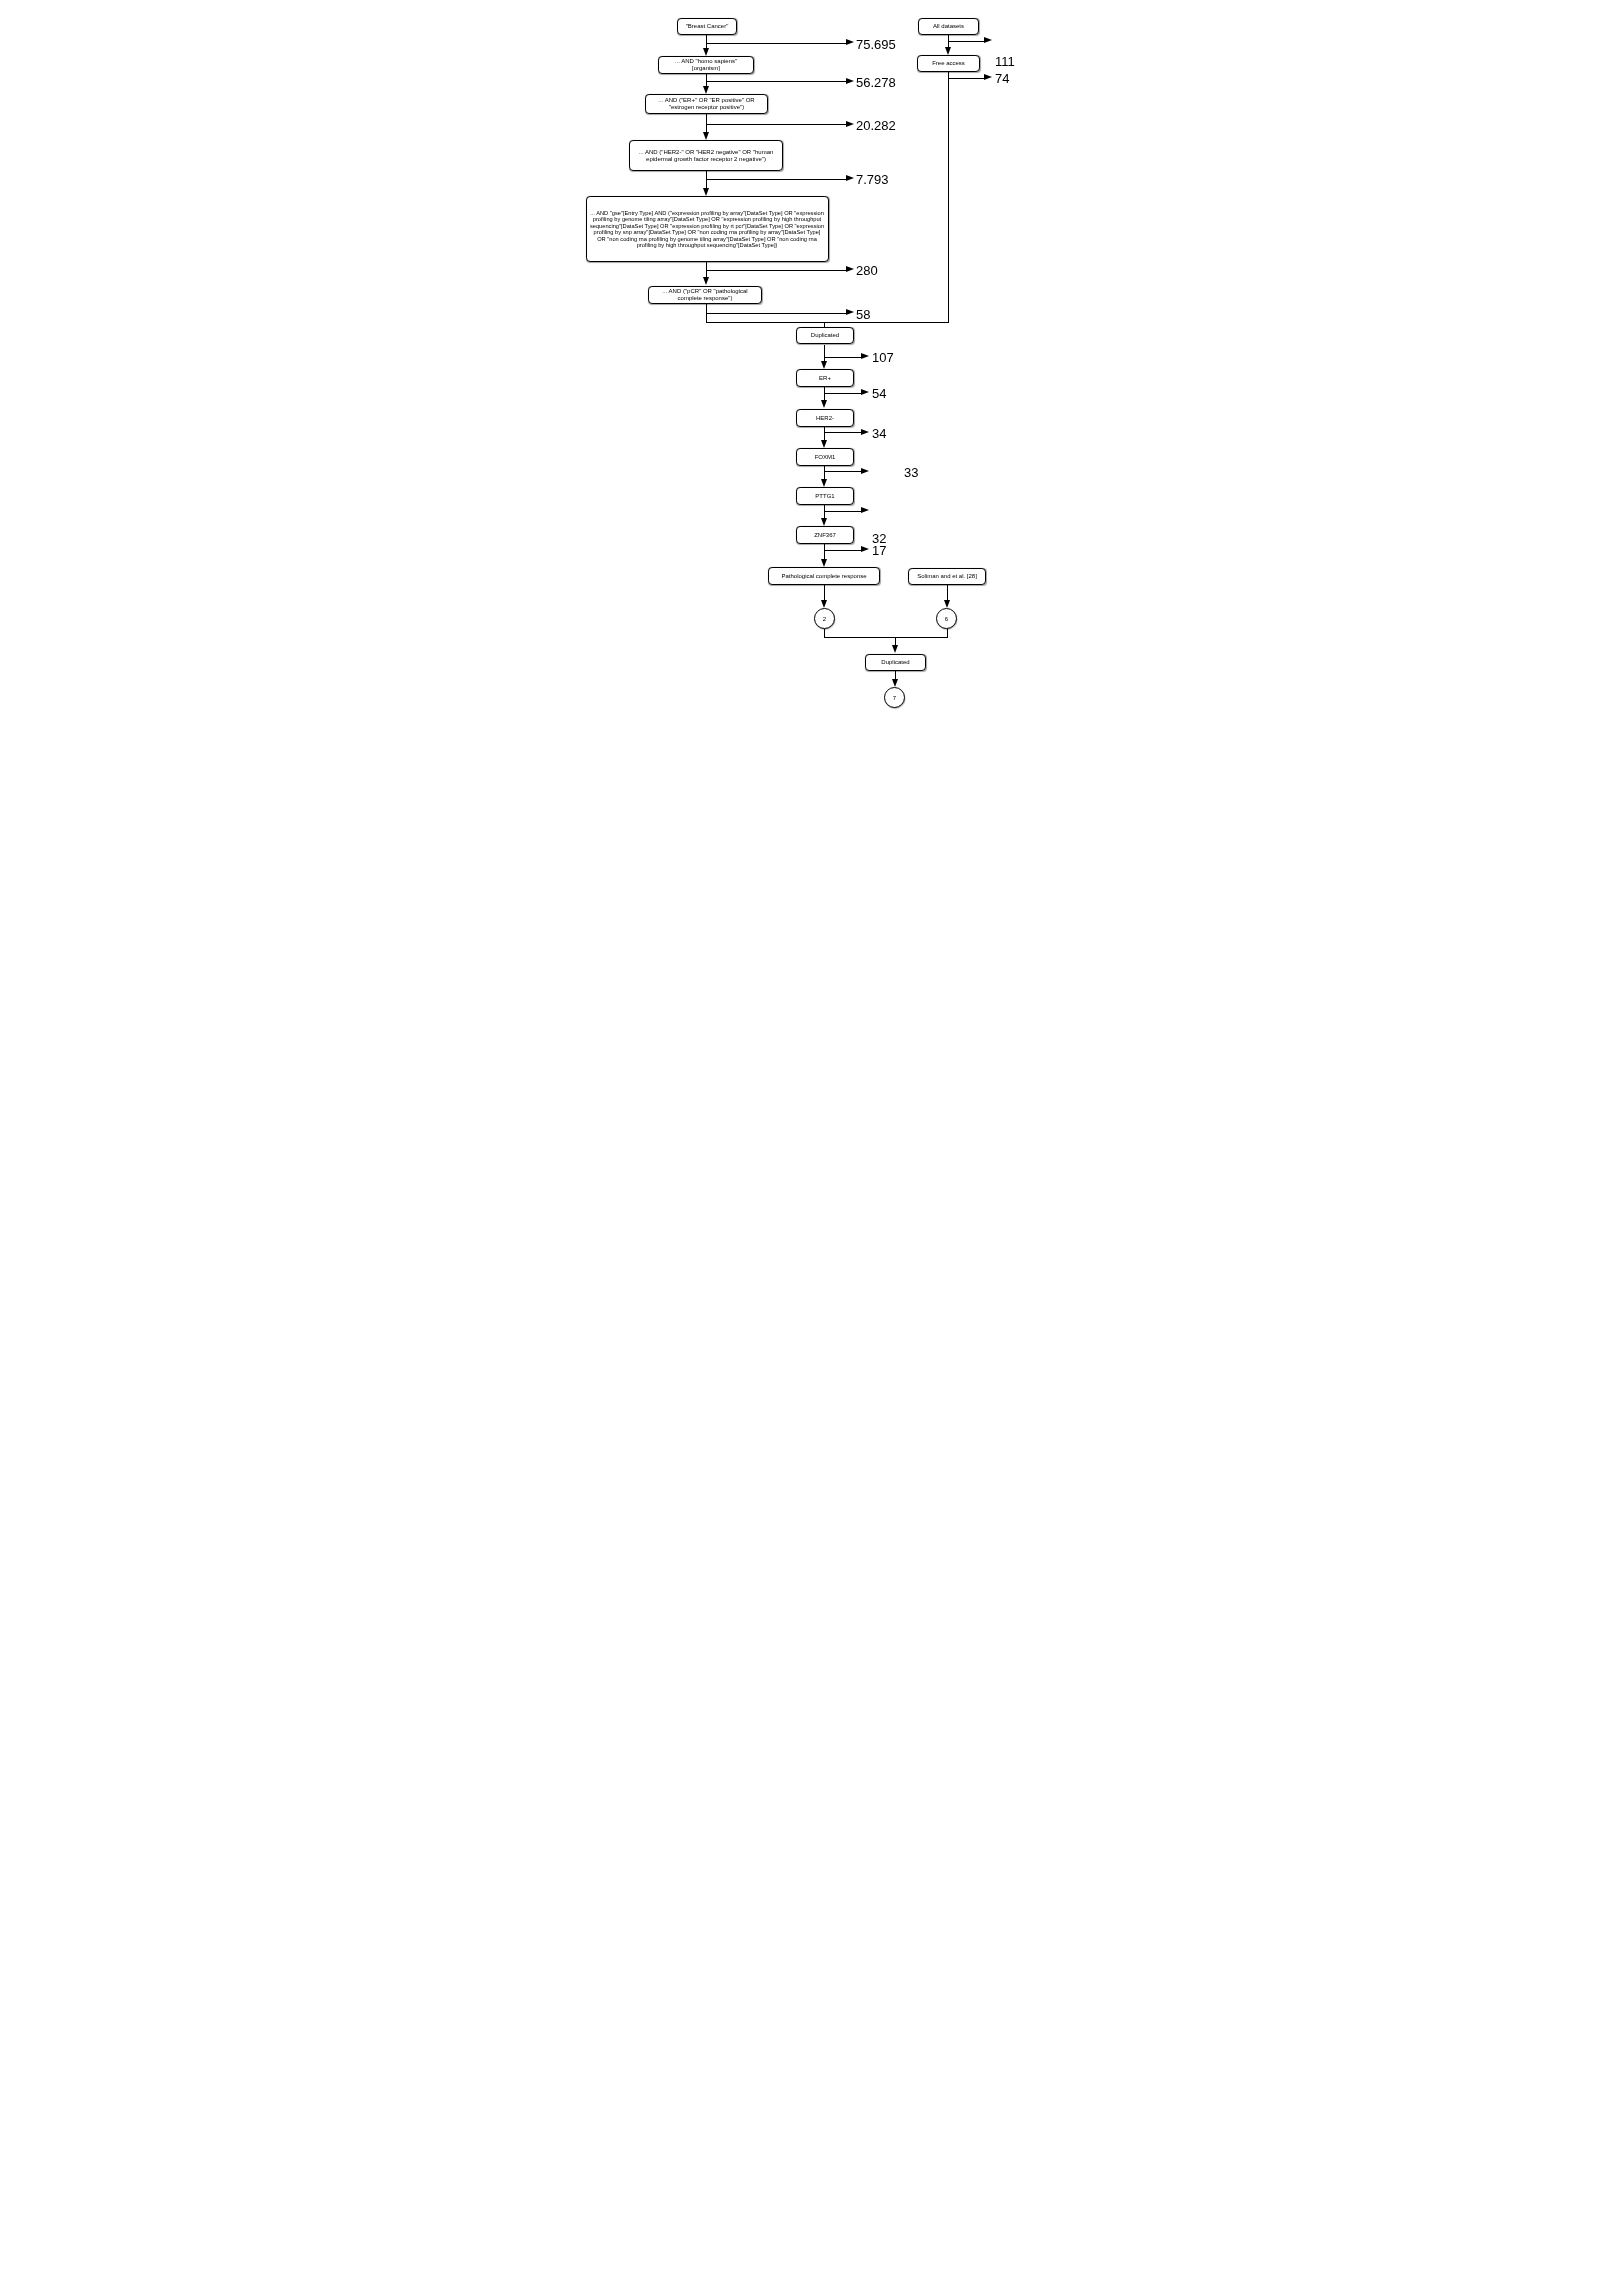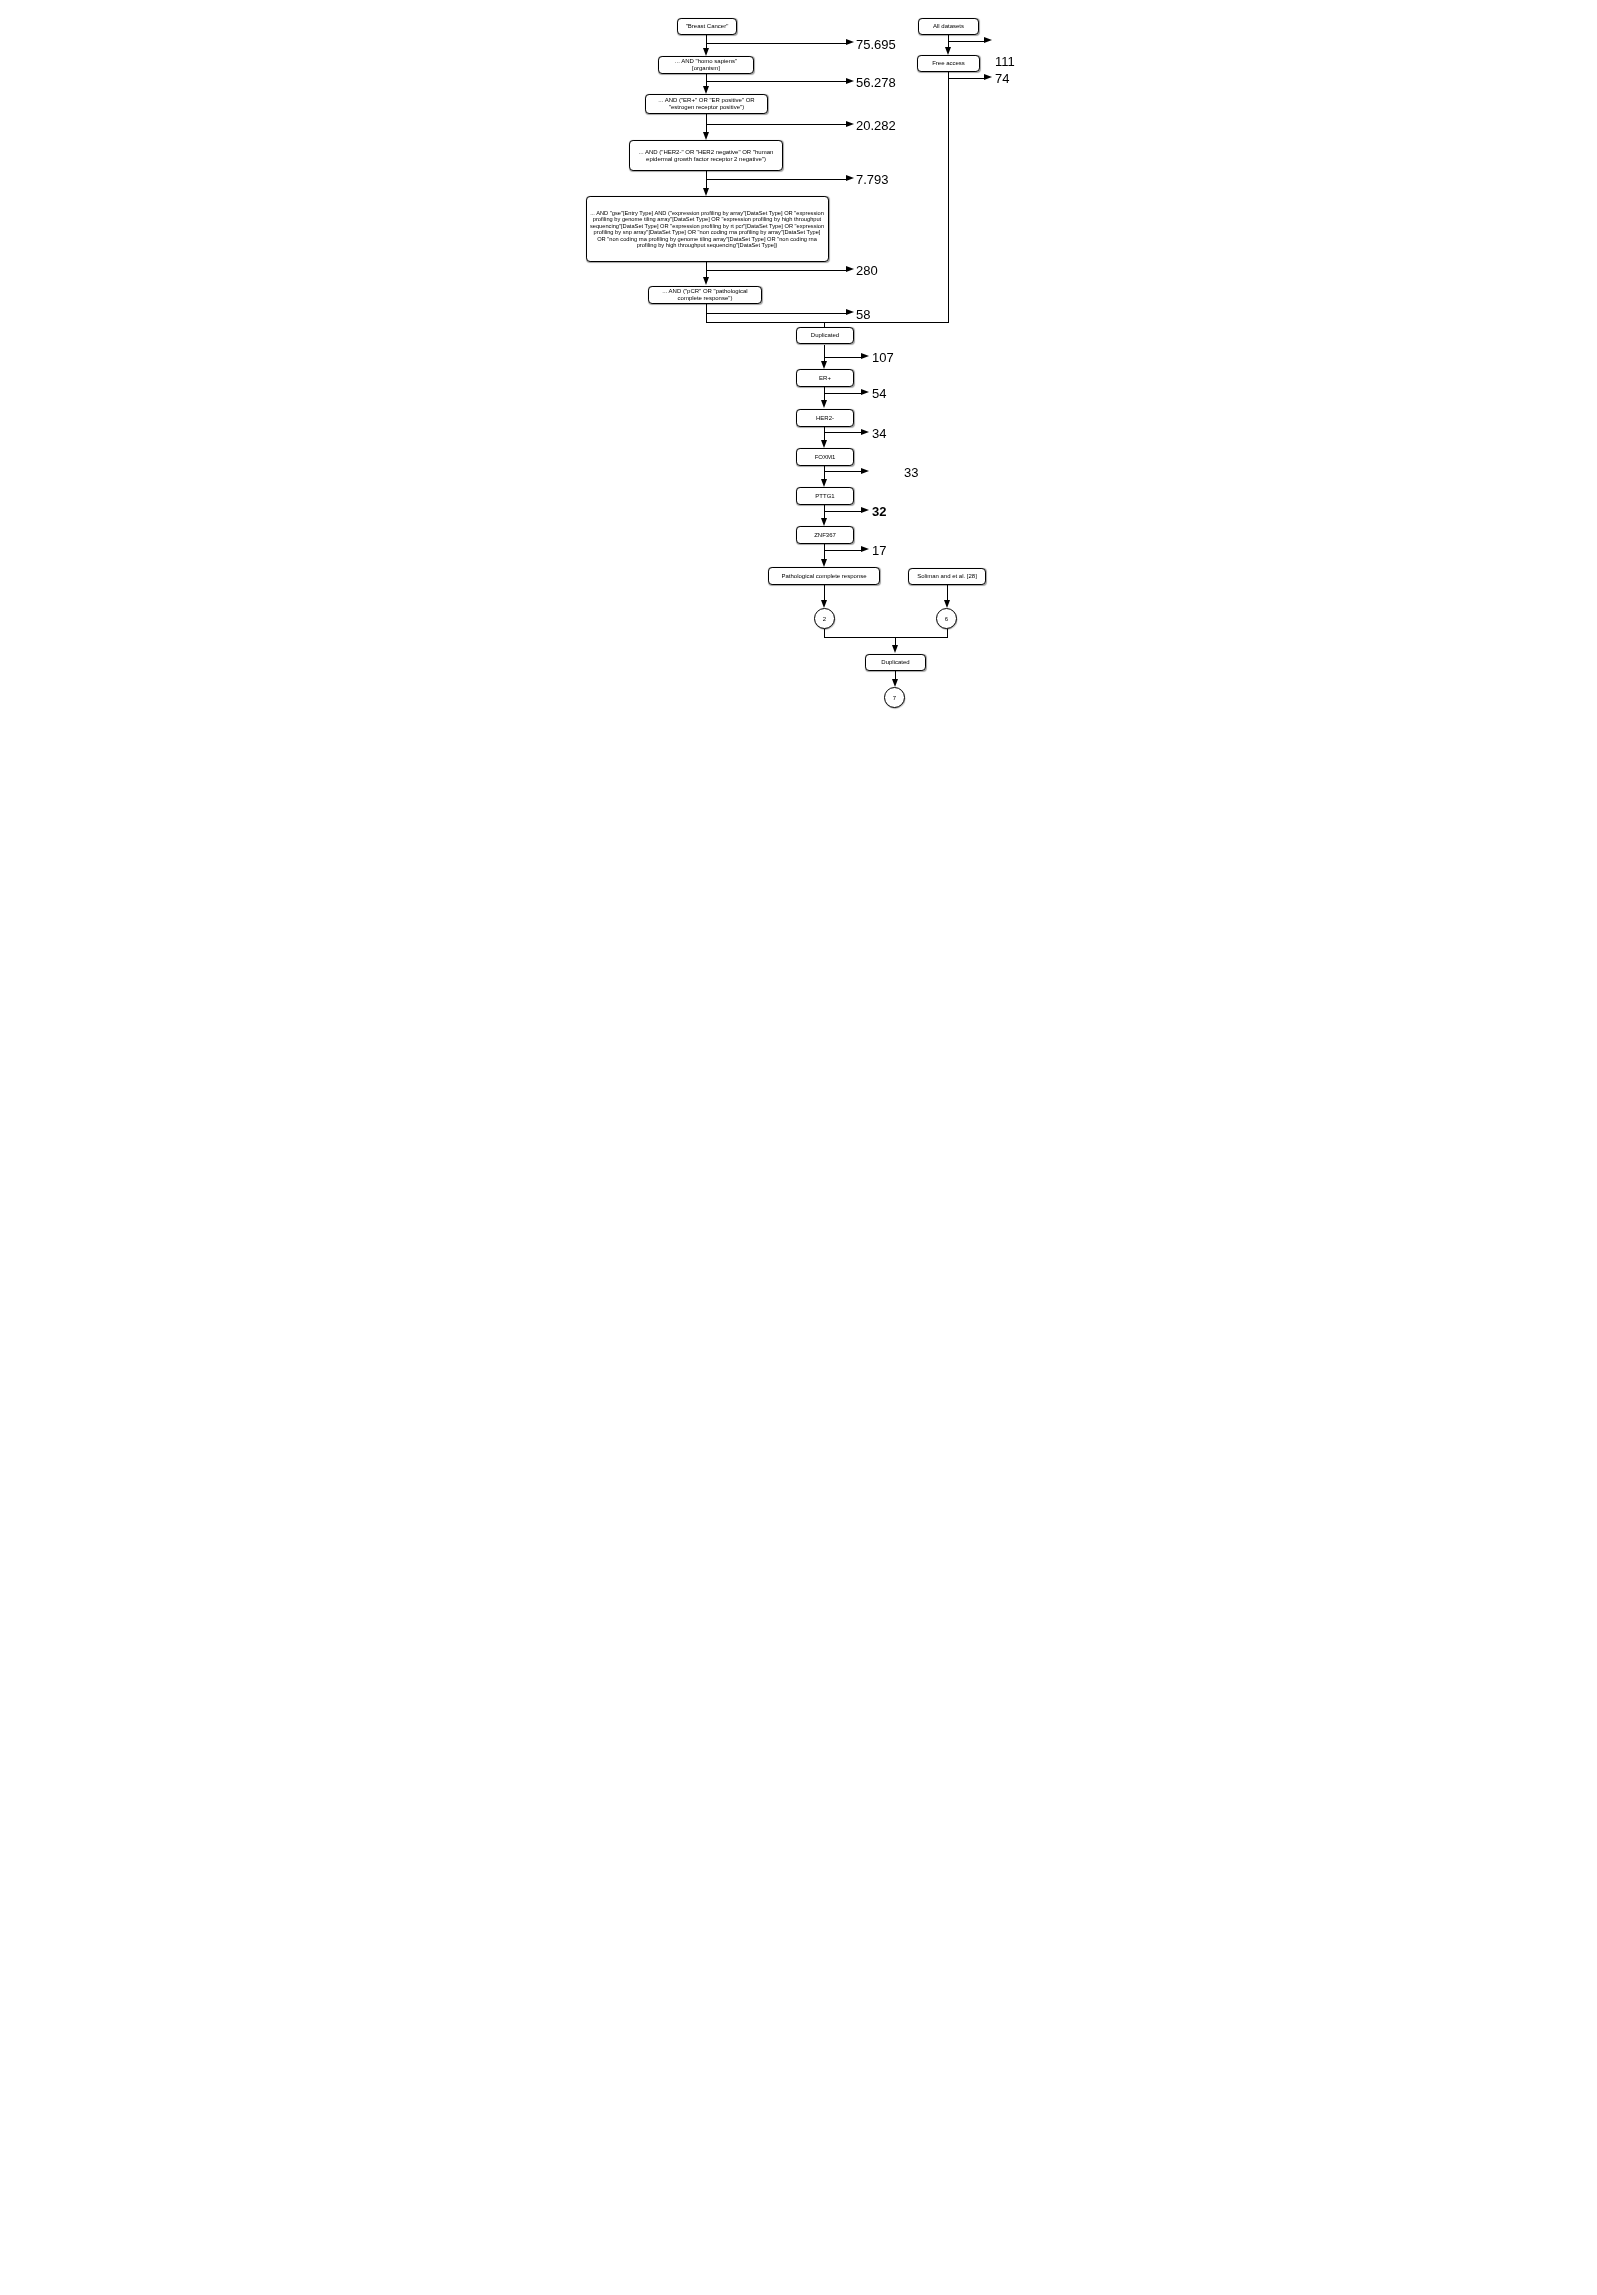--- a/index.html
+++ b/index.html
@@ -144,21 +144,21 @@
   <div class="vline" style="left:255px;top:466px;height:13.3px;"></div>
   <div class="arrow-down" style="left:252px;top:479px;"></div>
   <div class="hline" style="left:256px;top:471px;width:37px;"></div>
   <div class="arrow-right" style="left:292px;top:468px;"></div>
   <div class="count" style="left:303px;top:472px;margin-left:32px;">33</div>
 
   <div class="vline" style="left:255px;top:505px;height:13.3px;"></div>
   <div class="arrow-down" style="left:252px;top:518px;"></div>
   <div class="hline" style="left:256px;top:511px;width:37px;"></div>
   <div class="arrow-right" style="left:292px;top:507px;"></div>
-  <div class="count" style="left:303px;top:511px;font-weight:bold;">32</div>
+  <div class="count" style="left:303px;top:538px;">32</div>
 
   <div class="vline" style="left:255px;top:544px;height:15px;"></div>
   <div class="arrow-down" style="left:252px;top:559px;"></div>
   <div class="hline" style="left:256px;top:550px;width:37px;"></div>
   <div class="arrow-right" style="left:292px;top:546px;"></div>
   <div class="count" style="left:303px;top:550px;">17</div>
 
   <div class="vline" style="left:255px;top:585px;height:15px;"></div>
   <div class="arrow-down" style="left:252px;top:600px;"></div>
 

